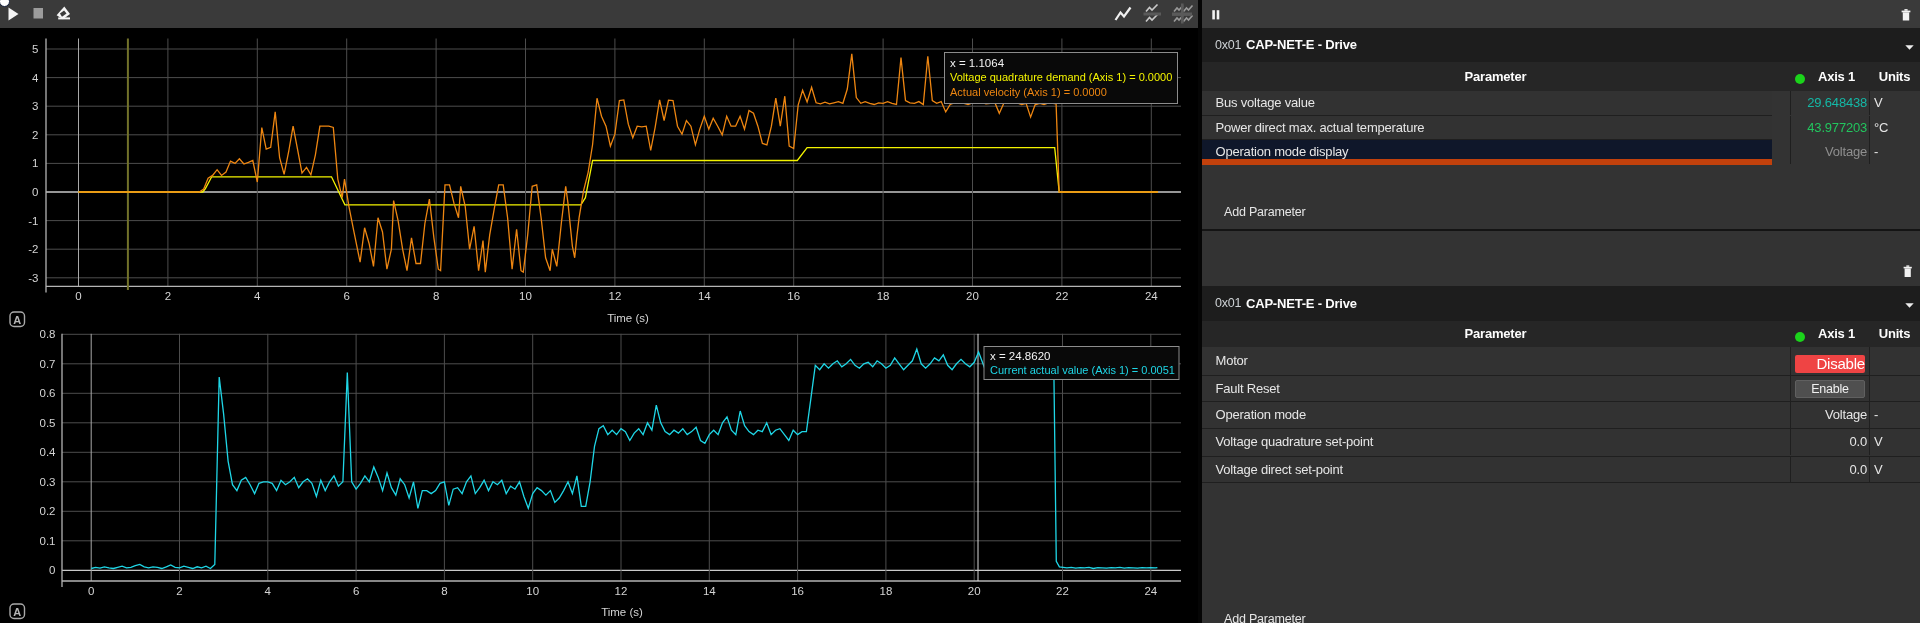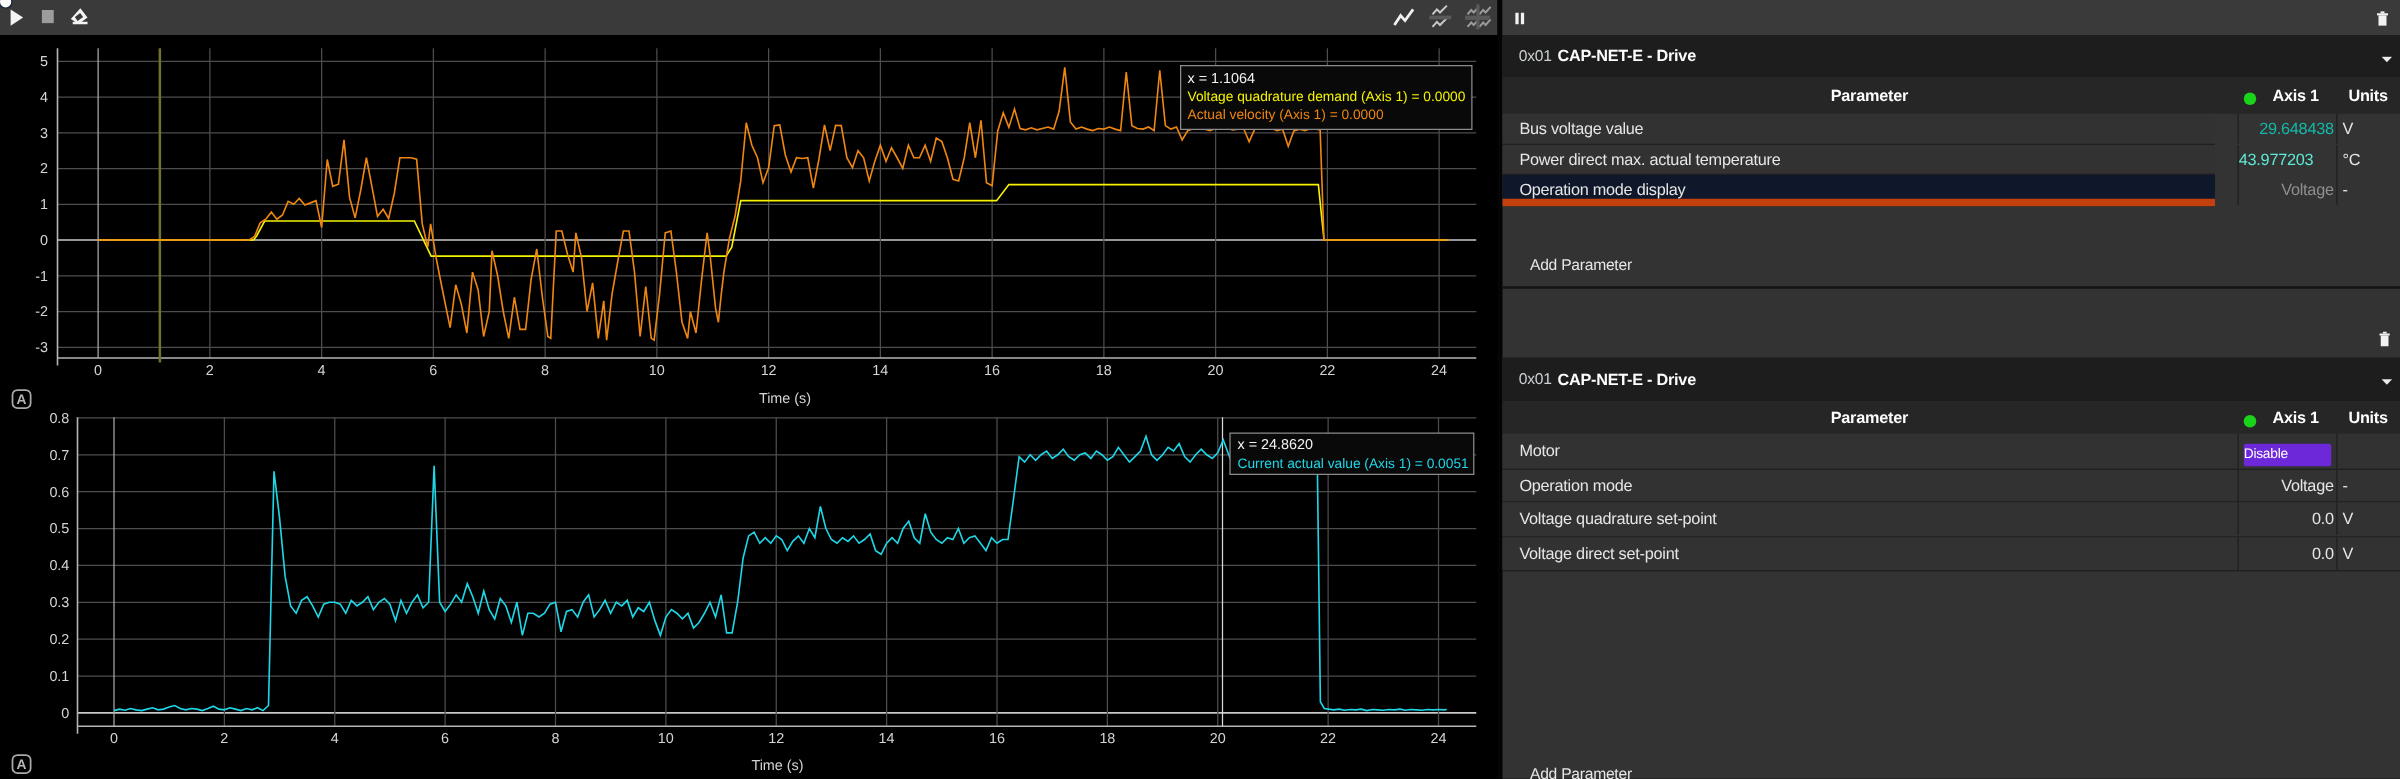--- a/index.html
+++ b/index.html
@@ -178,21 +178,21 @@
   </div>
 
   <div class="abs" style="left:0;top:91px;width:570px">
     <div style="position:relative;height:24.5px;background:#323232;border-bottom:1px solid #1f1f1f;box-sizing:border-box;line-height:24px">
       <span style="position:absolute;left:13.5px">Bus voltage value</span>
       <span style="position:absolute;left:588px;width:76px;text-align:right;color:#14b8a6;border-left:1px solid #1f1f1f">29.648438</span>
       <span style="position:absolute;left:667px;padding-left:4px;border-left:1px solid #1f1f1f">V</span>
     </div>
     <div style="position:relative;height:24.5px;background:#323232;border-bottom:1px solid #1f1f1f;box-sizing:border-box;line-height:24px">
       <span style="position:absolute;left:13.5px">Power direct max. actual temperature</span>
-      <span style="position:absolute;left:588px;width:76px;text-align:left;color:#5eead4;border-left:1px solid #1f1f1f">43.977203</span>
+      <span style="position:absolute;left:588px;width:76px;text-align:right;color:#22c55e;border-left:1px solid #1f1f1f">43.977203</span>
       <span style="position:absolute;left:667px;padding-left:4px;border-left:1px solid #1f1f1f">°C</span>
     </div>
     <div style="position:relative;height:24.5px;background:#0f172a;border-bottom:6px solid #c2410c;box-sizing:border-box;line-height:24px">
       <span style="position:absolute;left:13.5px">Operation mode display</span>
       <span style="position:absolute;left:588px;width:76px;text-align:right;color:#8f8f8f;border-left:1px solid #1f1f1f">Voltage</span>
       <span style="position:absolute;left:667px;padding-left:4px;border-left:1px solid #1f1f1f">-</span>
     </div>
   </div>
 
   <div class="abs" style="left:22px;top:205px;font-size:12.5px">Add Parameter</div>
@@ -217,21 +217,27 @@
     <span style="position:absolute;left:0;width:587px;text-align:center">Parameter</span>
     <span class="abs" style="left:593px;top:10.5px;width:10px;height:10px;border-radius:50%;background:#1bd31b"></span>
     <span style="position:absolute;left:588px;width:79px;text-align:center;text-indent:14px">Axis 1</span>
     <span style="position:absolute;left:667px;width:51px;text-align:center">Units</span>
   </div>
 
   <div class="abs" style="left:0;top:347px;width:718px">
     <div style="position:relative;height:28.5px;background:#323232;border-bottom:1px solid #1f1f1f;box-sizing:border-box;line-height:27px">
       <span style="position:absolute;left:13.5px">Motor</span>
       <span style="position:absolute;left:588px;width:76px;height:100%;border-left:1px solid #1f1f1f"></span>
-      <span style="position:absolute;left:593px;top:8px;width:70px;height:17.5px;background:#6d28d9;border-radius:2px;color:#fff;font-size:11px;text-align:left;line-height:17.5px">Disable</span>
+      <span style="position:absolute;left:593px;top:8px;width:70px;height:17.5px;background:#ef4444;border-radius:2px;color:#fff;font-size:15px;text-align:right;line-height:17.5px">Disable</span>
+      <span style="position:absolute;left:667px;height:100%;border-left:1px solid #1f1f1f"></span>
+    </div>
+    <div style="position:relative;height:26.5px;background:#323232;border-bottom:1px solid #1f1f1f;box-sizing:border-box;line-height:25px">
+      <span style="position:absolute;left:13.5px">Fault Reset</span>
+      <span style="position:absolute;left:588px;width:76px;height:100%;border-left:1px solid #1f1f1f"></span>
+      <span style="position:absolute;left:593px;top:4.5px;width:70px;height:17.5px;background:#4f4f4f;border:1px solid #606060;box-sizing:border-box;border-radius:2px;color:#f0f0f0;font-size:12.5px;text-align:center;line-height:16px">Enable</span>
       <span style="position:absolute;left:667px;height:100%;border-left:1px solid #1f1f1f"></span>
     </div>
     <div style="position:relative;height:26.5px;background:#323232;border-bottom:1px solid #1f1f1f;box-sizing:border-box;line-height:26px">
       <span style="position:absolute;left:13.5px">Operation mode</span>
       <span style="position:absolute;left:588px;width:76px;text-align:right;border-left:1px solid #1f1f1f">Voltage</span>
       <span style="position:absolute;left:667px;padding-left:4px;border-left:1px solid #1f1f1f">-</span>
     </div>
     <div style="position:relative;height:28px;background:#323232;border-bottom:1px solid #1f1f1f;box-sizing:border-box;line-height:26px">
       <span style="position:absolute;left:13.5px">Voltage quadrature set-point</span>
       <span style="position:absolute;left:588px;width:76px;text-align:right;border-left:1px solid #1f1f1f">0.0</span>

